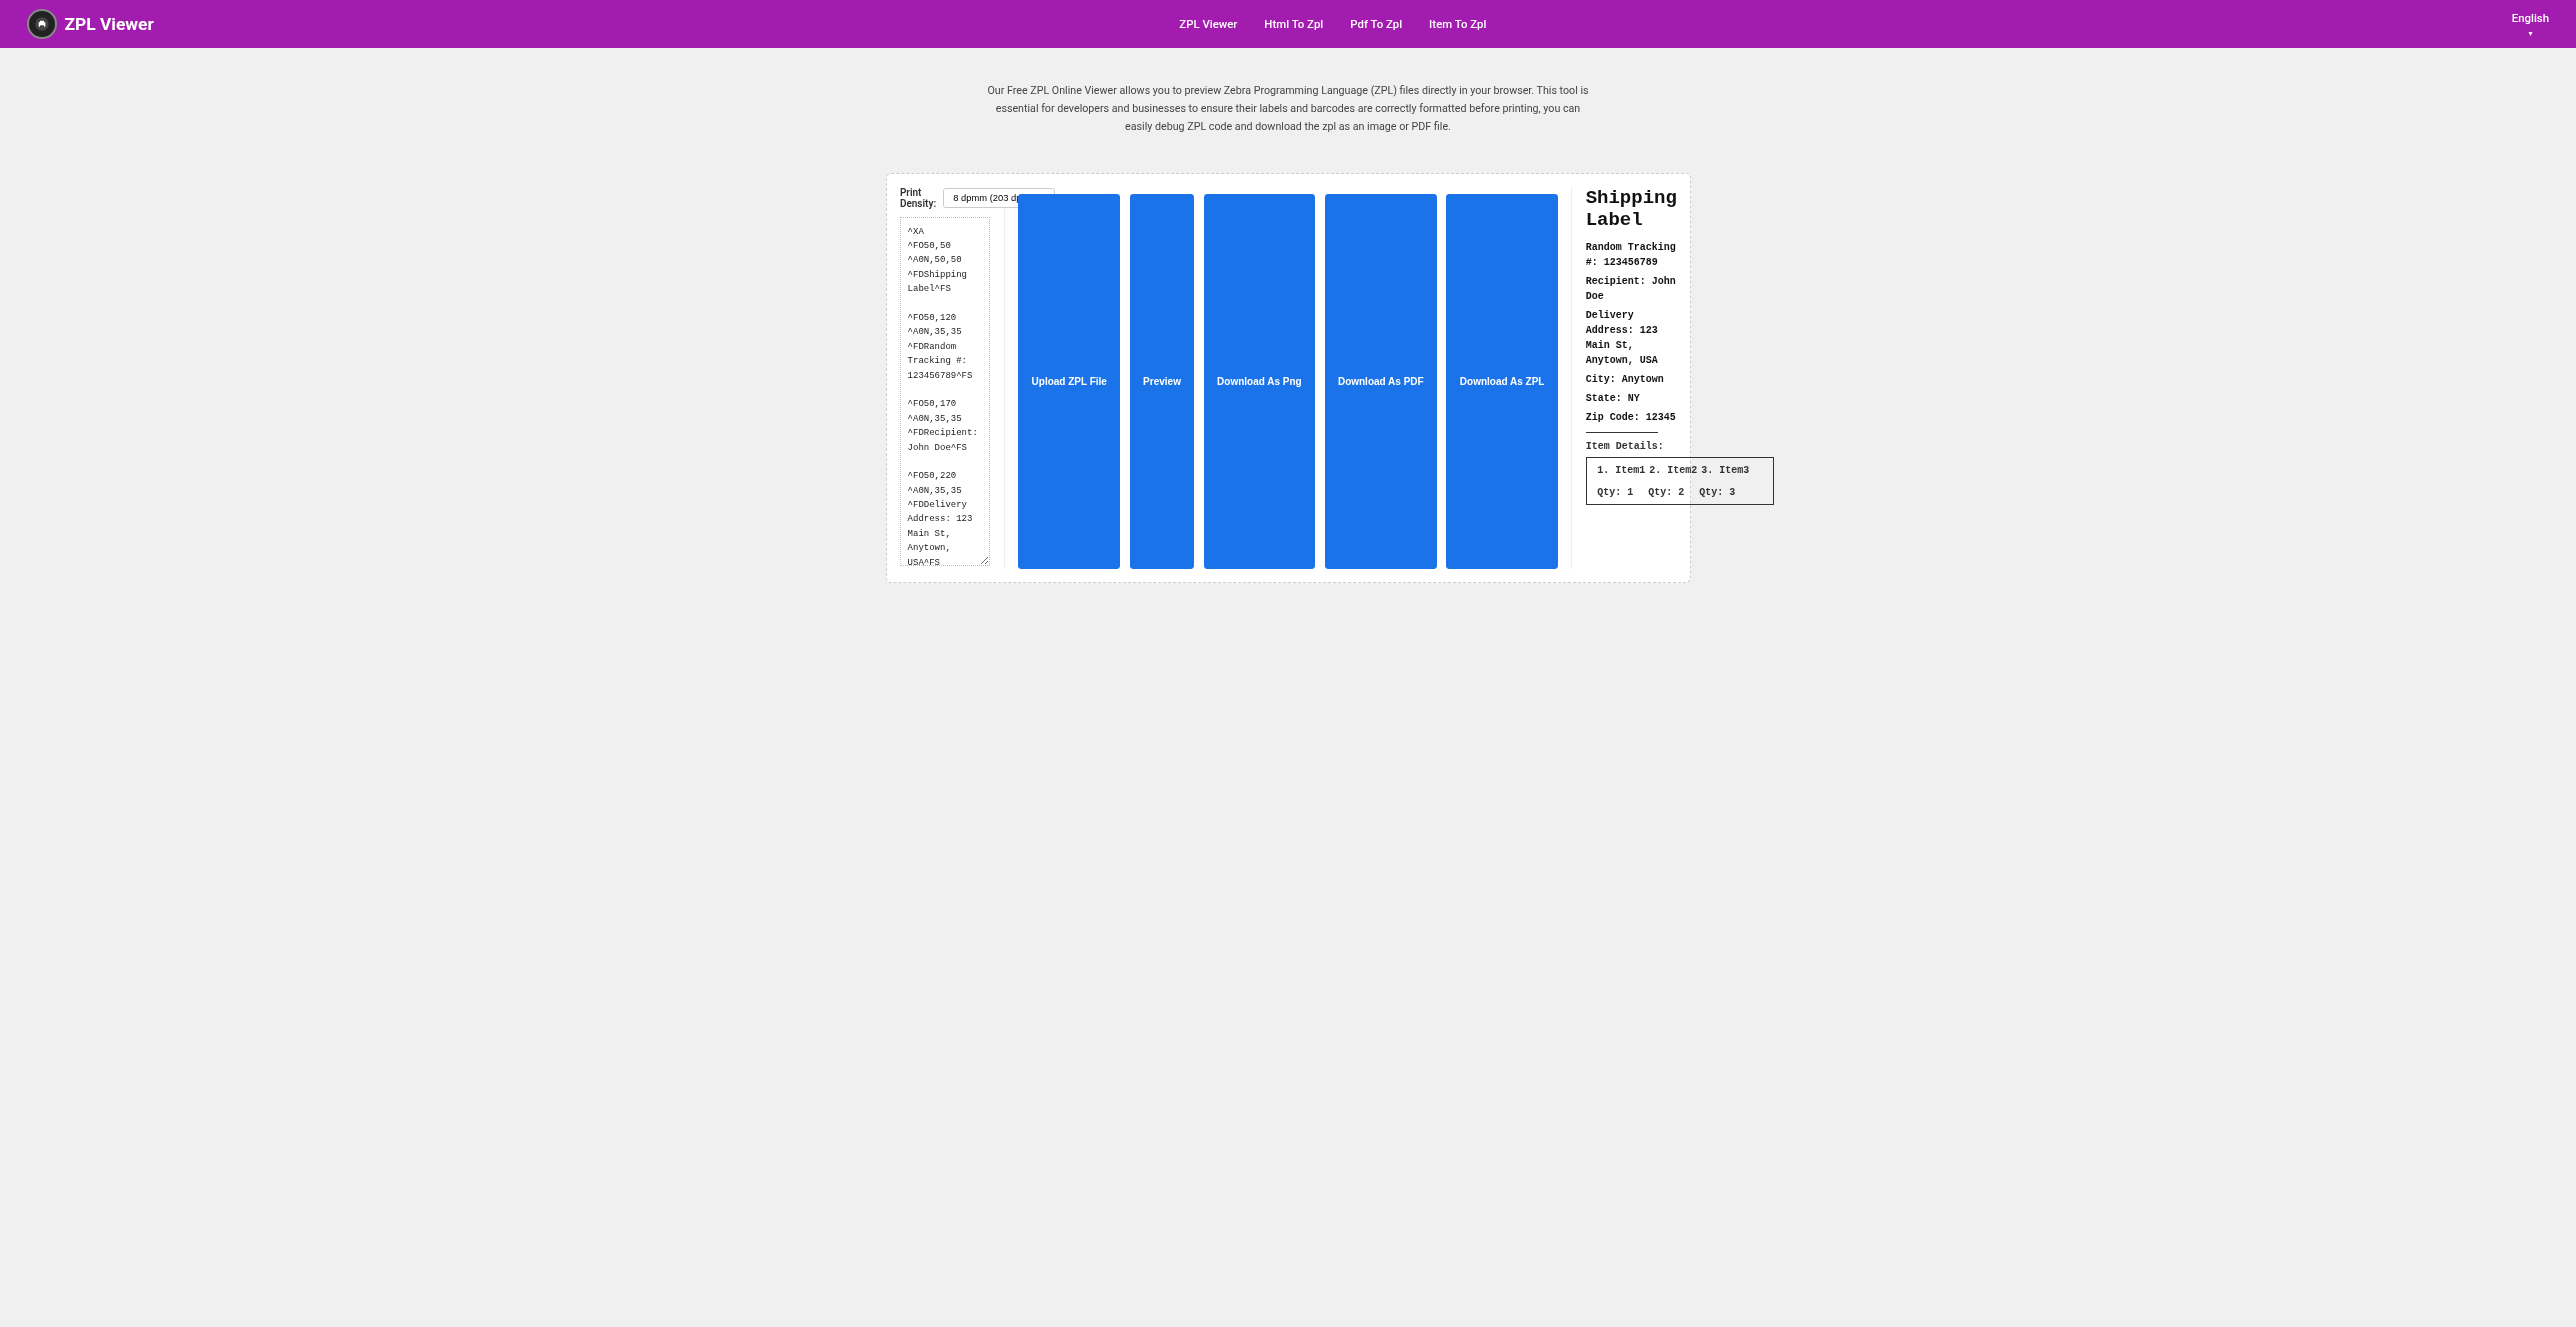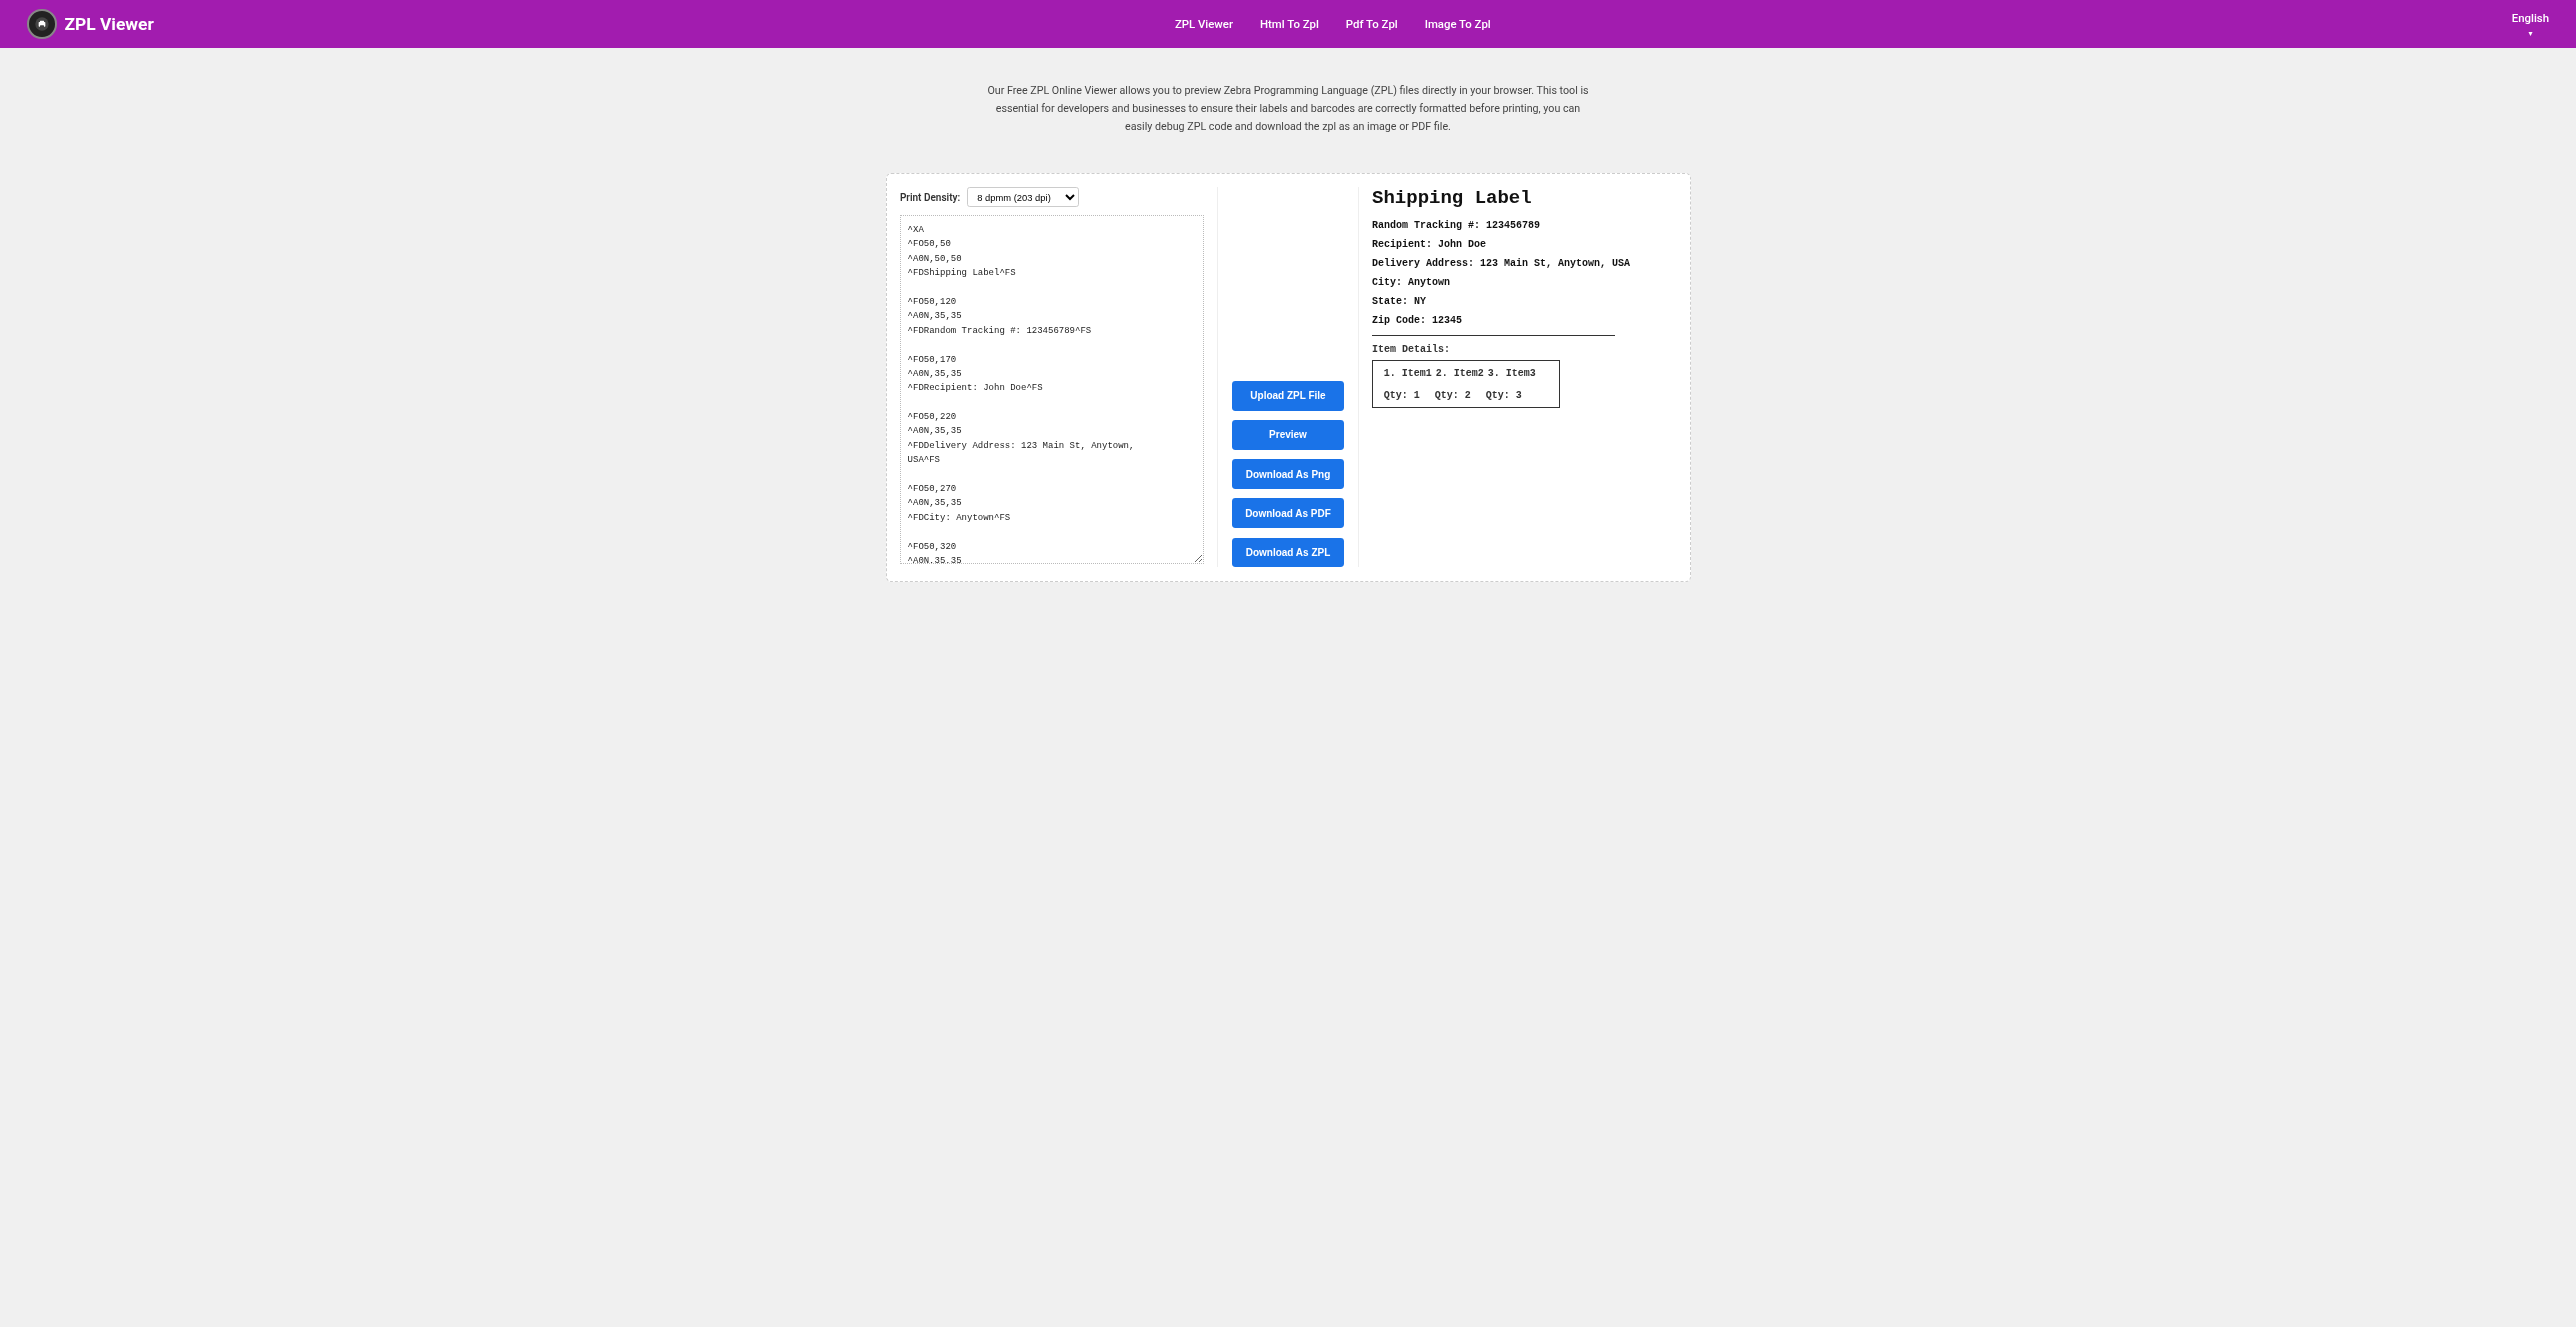--- a/index.html
+++ b/index.html
@@ -147,24 +147,24 @@
       padding: 6.7px;
       resize: vertical;
       background: white;
       color: #222;
       outline: none;
     }
 
     
     .buttons-section {
       display: flex;
-      flex-direction: column;
+      flex-direction: row;
       gap: 9.4px;
       padding: 0 13.4px;
-      justify-content: flex-end;
+      justify-content: space-between;
       padding-top: 6.7px;
       min-width: 121px;
     }
 
     .action-btn {
       background: #1a73e8;
       color: white;
       border: none;
       border-radius: 3.4px;
       padding: 9.4px 13.4px;
@@ -249,21 +249,21 @@
         <rect x="9" y="14" width="6" height="3" rx="0.5" fill="#444"></rect>
       </svg>
     </div>
     <span class="header-title">ZPL Viewer</span>
   </div>
 
   <nav>
     <a href="#">ZPL Viewer</a>
     <a href="#">Html To Zpl</a>
     <a href="#">Pdf To Zpl</a>
-    <a href="#">Image To Zpl</a>
+    <a href="#">Item To Zpl</a>
   </nav>
 
   <div class="lang-selector">
     <span>English</span>
     <span class="chevron">▾</span>
   </div>
 </header>
 
 <section class="hero">
   <p>Our Free ZPL Online Viewer allows you to preview Zebra Programming Language (ZPL) files directly in your browser. This tool is essential for developers and businesses to ensure their labels and barcodes are correctly formatted before printing, you can easily debug ZPL code and download the zpl as an image or PDF file.</p>

